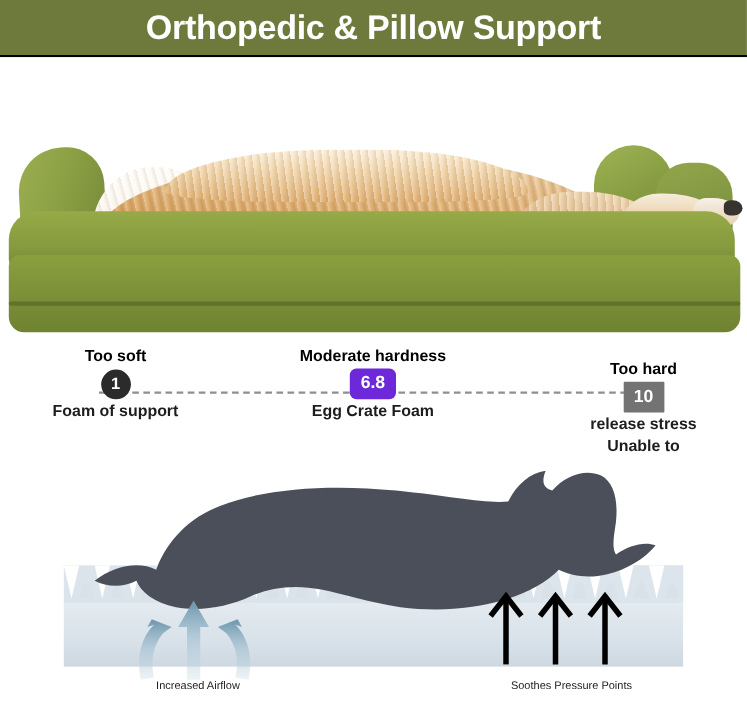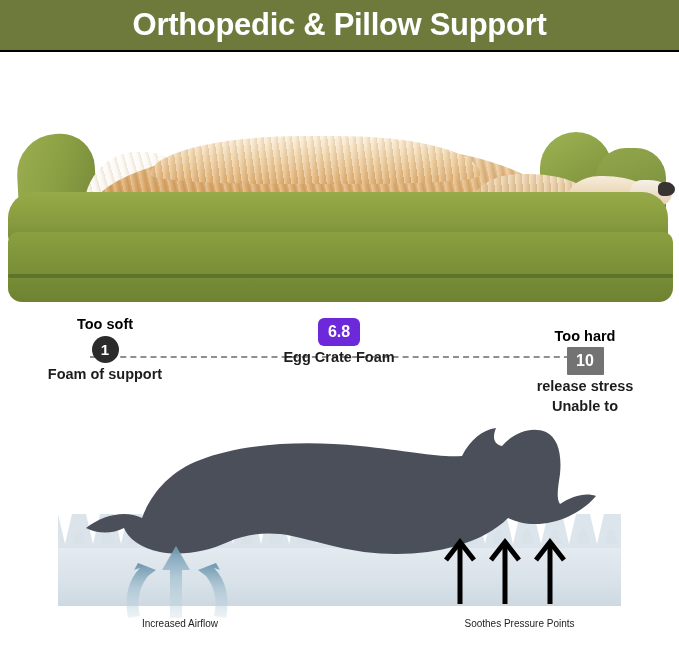--- a/index.html
+++ b/index.html
@@ -316,20 +316,21 @@
 
   <div class="scale-stop stop-soft">
     <div class="cap">Too soft</div>
     <div class="marker-row">
       <span class="marker marker-circle">1</span>
     </div>
     <div class="sub">Foam of support</div>
   </div>
 
   <div class="scale-stop stop-mod">
+    <div class="cap">Moderate hardness</div>
     <div class="marker-row">
       <span class="marker marker-rounded">6.8</span>
     </div>
     <div class="sub">Egg Crate Foam</div>
   </div>
 
   <div class="scale-stop stop-hard">
     <div class="cap">Too hard</div>
     <div class="marker-row">
       <span class="marker marker-square">10</span>

